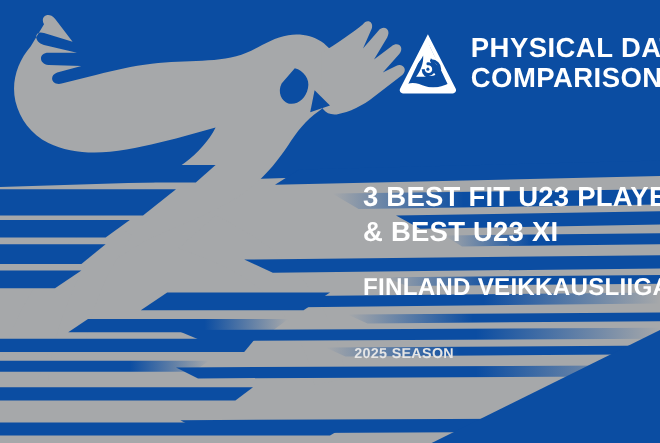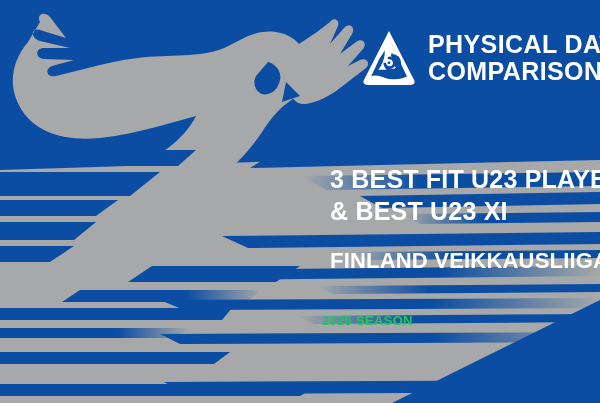--- a/index.html
+++ b/index.html
@@ -76,21 +76,21 @@
     font-weight: bold;
     font-size: 22px;
     letter-spacing: 0.2px;
     white-space: nowrap;
   }
   .season {
     position: absolute;
     left: 322px;
     top: 313px;
     z-index: 5;
-    color: #22c55e;
+    color: #e5e5e5;
     font-weight: bold;
     font-size: 13px;
     letter-spacing: 0.3px;
     white-space: nowrap;
     text-align: right;
   }
 </style>
 </head>
 <body>
 

